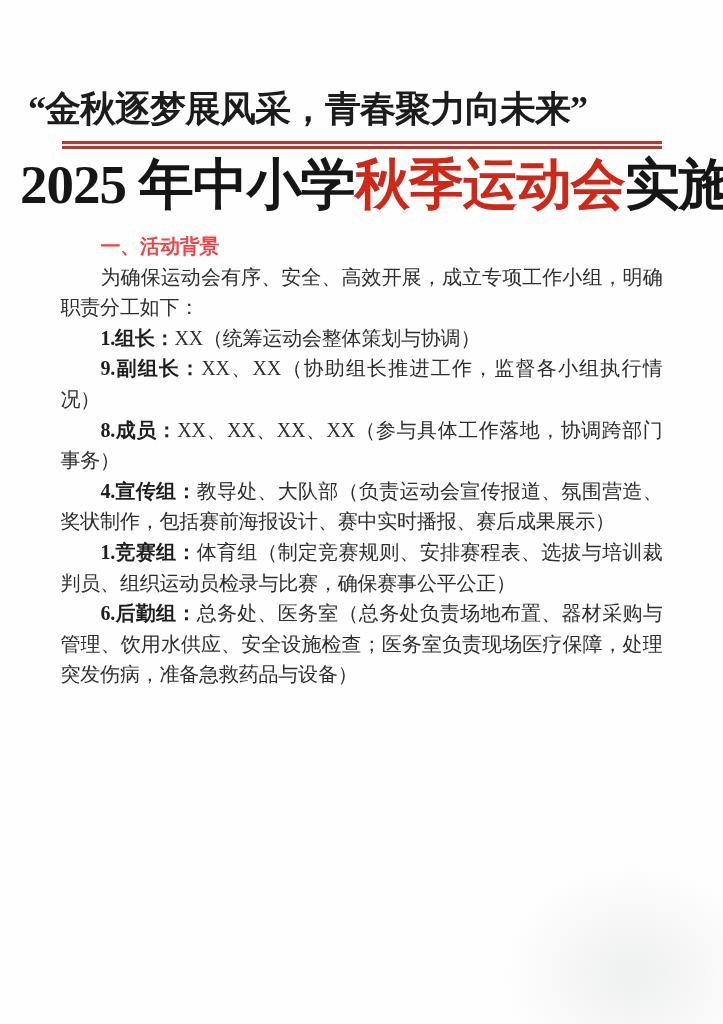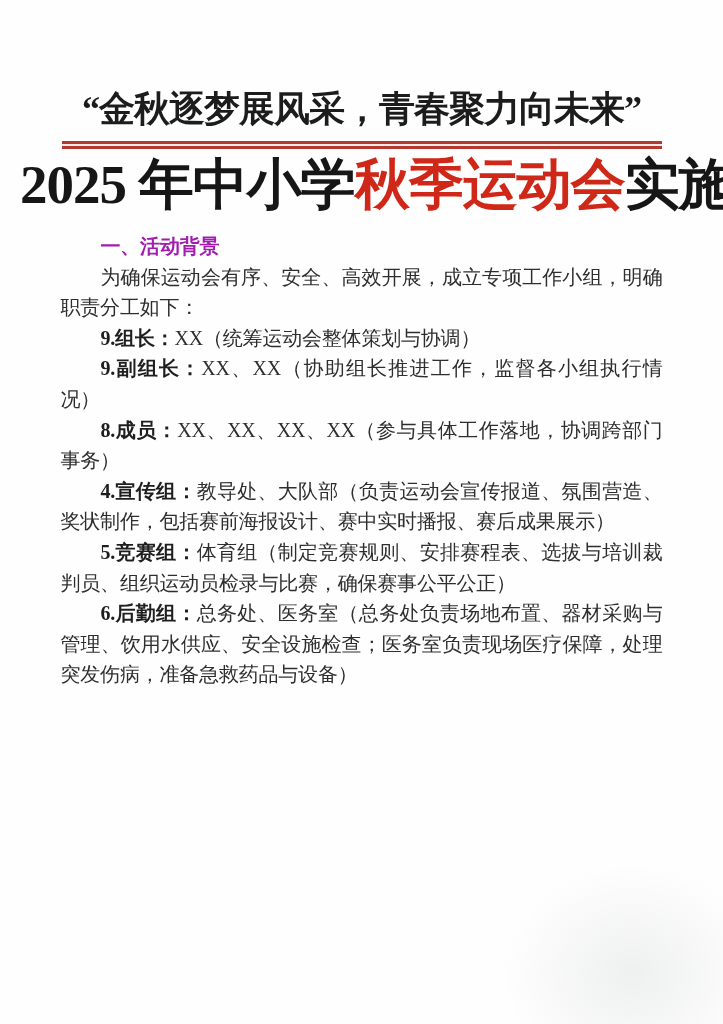--- a/index.html
+++ b/index.html
@@ -21,21 +21,21 @@
     position: absolute;
     right: -40px;
     bottom: -60px;
     width: 260px;
     height: 220px;
     background: radial-gradient(closest-side, rgba(210,212,214,0.35), rgba(255,255,255,0));
     pointer-events: none;
   }
   .banner-title {
     margin: 86px 28px 0 28px;
-    text-align: center;
+    text-align: left;
     font-size: 36px;
     line-height: 46px;
     font-weight: 900;
     color: #1c1c1c;
     letter-spacing: -1px;
     white-space: nowrap;
   }
   .red-rule {
     width: 600px;
     height: 8px;
@@ -67,21 +67,21 @@
     color: #2e2e2e;
     text-align: justify;
   }
   .content p {
     margin: 0;
     padding: 0;
     text-indent: 2em;
   }
   .section-heading {
     font-weight: bold;
-    color: #a21caf;
+    color: #ef4444;
   }
   .item-label {
     font-weight: bold;
     color: #1e1e1e;
   }
 </style>
 </head>
 <body>
 
 <div class="page">
@@ -95,29 +95,29 @@
   </div>
 
   <div class="content">
 
     <p class="section-heading">一、活动背景</p>
 
 
 
     <p>为确保运动会有序、安全、高效开展，成立专项工作小组，明确职责分工如下：</p>
 
-    <p><span class="item-label">9.组长：</span><span>XX（统筹运动会整体策划与协调）</span></p>
+    <p><span class="item-label">1.组长：</span><span>XX（统筹运动会整体策划与协调）</span></p>
 
     <p><span class="item-label">9.副组长：</span><span>XX、XX（协助组长推进工作，监督各小组执行情况）</span></p>
 
     <p><span class="item-label">8.成员：</span><span>XX、XX、XX、XX（参与具体工作落地，协调跨部门事务）</span></p>
 
     <p><span class="item-label">4.宣传组：</span><span>教导处、大队部（负责运动会宣传报道、氛围营造、奖状制作，包括赛前海报设计、赛中实时播报、赛后成果展示）</span></p>
 
-    <p><span class="item-label">5.竞赛组：</span><span>体育组（制定竞赛规则、安排赛程表、选拔与培训裁判员、组织运动员检录与比赛，确保赛事公平公正）</span></p>
+    <p><span class="item-label">1.竞赛组：</span><span>体育组（制定竞赛规则、安排赛程表、选拔与培训裁判员、组织运动员检录与比赛，确保赛事公平公正）</span></p>
 
     <p><span class="item-label">6.后勤组：</span><span>总务处、医务室（总务处负责场地布置、器材采购与管理、饮用水供应、安全设施检查；医务室负责现场医疗保障，处理突发伤病，准备急救药品与设备）</span></p>
 
   </div>
 
   <div class="corner-shade"></div>
 
 </div>
 
 </body></html>

